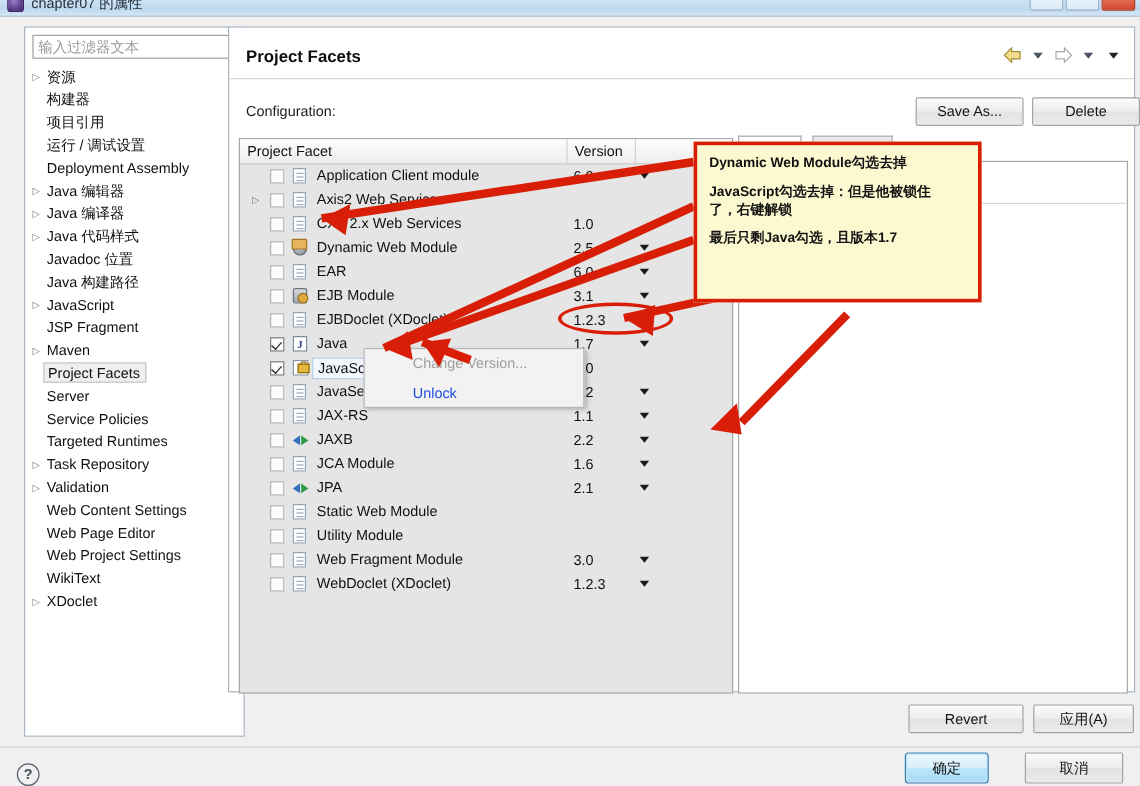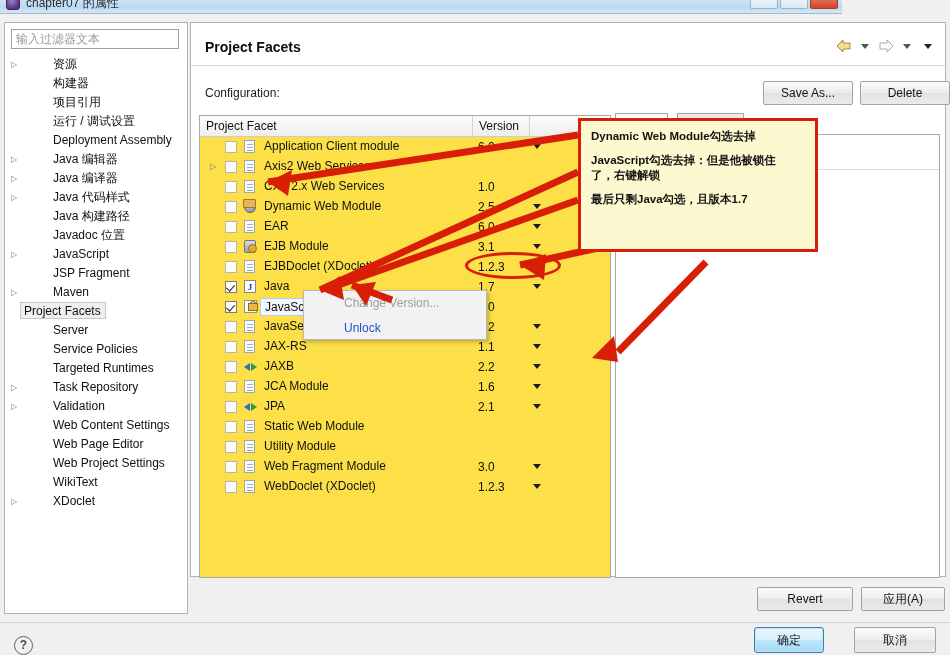--- a/index.html
+++ b/index.html
@@ -9,21 +9,21 @@
     font-family: "Liberation Sans", "DejaVu Sans", sans-serif;
     font-size: 12px;
     background: #f0f0f0;
     color: #1b1b1b;
     overflow: hidden;
     position: relative;
   }
 
   
   #titlebar {
-    position:absolute; left:0; top:0; width:842px; height:14px;
+    position:absolute; left:0; top:0; width:950px; height:14px;
     background: linear-gradient(to bottom, #cfe3f3 0%, #bcd8ee 55%, #d4e7f7 100%);
     border-bottom:1px solid #9db9cf;
     overflow:hidden;
     text-decoration:underline;
   }
   #title-icon {
     position:absolute; left:6px; top:-4px; width:14px; height:14px;
     border-radius:3px;
     background: radial-gradient(circle at 40% 35%, #9a7ec7, #51307e 75%);
     border:1px solid #3d2360;
@@ -41,21 +41,21 @@
   .win-btn.close { background: linear-gradient(to bottom,#e98a72,#d4452b); border-color:#b23a22; }
 
   
   #dialog {
     position:absolute; left:0; top:14px; width:950px; height:641px;
     background:#f0f0f0;
   }
 
   
   #left-pane {
-    position:absolute; left:4px; top:8px; width:184px; height:592px;
+    position:absolute; left:20px; top:8px; width:184px; height:592px;
     background:#ffffff; border:1px solid #a9b6c2;
   }
   #filter-box {
     position:absolute; left:6px; top:6px; width:168px; height:20px;
     border:1px solid #a0a0a0; background:#ffffff;
     font-size:12px; color:#9a9a9a; padding:2px 4px; line-height:15px;
     font-family:"Liberation Sans", sans-serif;
     white-space:nowrap; overflow:hidden;
   }
   #tree { position:absolute; left:0; top:32px; width:180px; }
@@ -64,21 +64,21 @@
     white-space:nowrap; font-size:12px; color:#101010;
   }
   .tree-item .arrow {
     position:absolute; left:6px; top:0; width:9px; height:19px;
     line-height:19px; font-size:8px; color:#7d7d7d;
   }
   .tree-item.selected > .lbl {
     background:#efefef; border:1px solid #c6c6c6; padding:0 4px 0 3px;
     display:inline-block; height:17px; line-height:16px; margin-left:-3px;
   }
-  .tree-item .lbl { display:inline-block;margin-left:30px; }
+  .tree-item .lbl { display:inline-block; }
 
   
   #right-pane {
     position:absolute; left:190px; top:8px; width:756px; height:555px;
     background:#ffffff; border:1px solid #a9b6c2;
   }
   #page-title {
     position:absolute; left:14px; top:16px;
     font-size:14px; font-weight:bold; color:#0d0d0d;
   }
@@ -110,21 +110,21 @@
     font-size:12px; color:#141414; text-align:center;
     font-family:"Liberation Sans", sans-serif;
     display:flex; align-items:center; justify-content:center;
   }
   #btn-saveas { position:absolute; left:572px; top:58px; width:90px; height:24px; }
   #btn-delete { position:absolute; left:669px; top:58px; width:90px; height:24px; }
 
   
   #facet-table {
     position:absolute; left:8px; top:92px; width:412px; height:463px;
-    border:1px solid #a8a8a8; background:#fde047;
+    border:1px solid #a8a8a8; background:#e5e5e5;
   }
   #facet-head {
     position:absolute; left:0; top:0; width:410px; height:21px;
     background: linear-gradient(to bottom,#fcfcfc,#eeeeee);
     border-bottom:1px solid #cdcdcd;
   }
   .hcell { position:absolute; top:0; height:20px; line-height:20px; font-size:12px; padding-left:6px; color:#111; }
   .hsep { position:absolute; top:0; width:1px; height:20px; background:#d2d2d2; }
   #facet-rows { position:absolute; left:0; top:21px; width:410px; }
   .facet-row { position:relative; height:20px; }
@@ -260,22 +260,22 @@
     <div id="filter-box">输入过滤器文本</div>
     <div id="tree">
         <div class="tree-item"><span class="arrow">▷</span><span class="lbl">资源</span></div>
         <div class="tree-item"><span class="lbl">构建器</span></div>
         <div class="tree-item"><span class="lbl">项目引用</span></div>
         <div class="tree-item"><span class="lbl">运行 / 调试设置</span></div>
         <div class="tree-item"><span class="lbl">Deployment Assembly</span></div>
         <div class="tree-item"><span class="arrow">▷</span><span class="lbl">Java 编辑器</span></div>
         <div class="tree-item"><span class="arrow">▷</span><span class="lbl">Java 编译器</span></div>
         <div class="tree-item"><span class="arrow">▷</span><span class="lbl">Java 代码样式</span></div>
+        <div class="tree-item"><span class="lbl">Javadoc 位置</span></div>
         <div class="tree-item"><span class="lbl">Java 构建路径</span></div>
-        <div class="tree-item"><span class="lbl">Javadoc 位置</span></div>
         <div class="tree-item"><span class="arrow">▷</span><span class="lbl">JavaScript</span></div>
         <div class="tree-item"><span class="lbl">JSP Fragment</span></div>
         <div class="tree-item"><span class="arrow">▷</span><span class="lbl">Maven</span></div>
         <div class="tree-item selected"><span class="lbl">Project Facets</span></div>
         <div class="tree-item"><span class="lbl">Server</span></div>
         <div class="tree-item"><span class="lbl">Service Policies</span></div>
         <div class="tree-item"><span class="lbl">Targeted Runtimes</span></div>
         <div class="tree-item"><span class="arrow">▷</span><span class="lbl">Task Repository</span></div>
         <div class="tree-item"><span class="arrow">▷</span><span class="lbl">Validation</span></div>
         <div class="tree-item"><span class="lbl">Web Content Settings</span></div>

